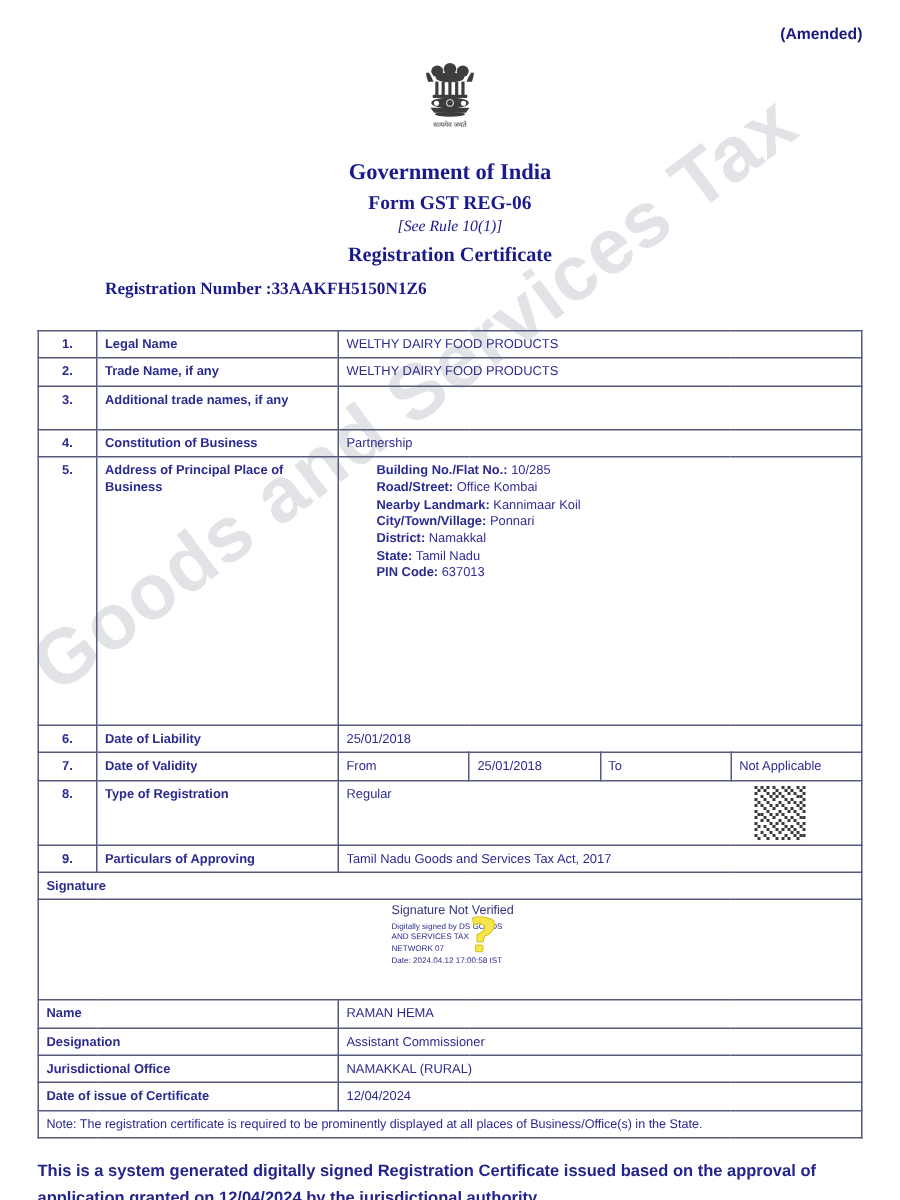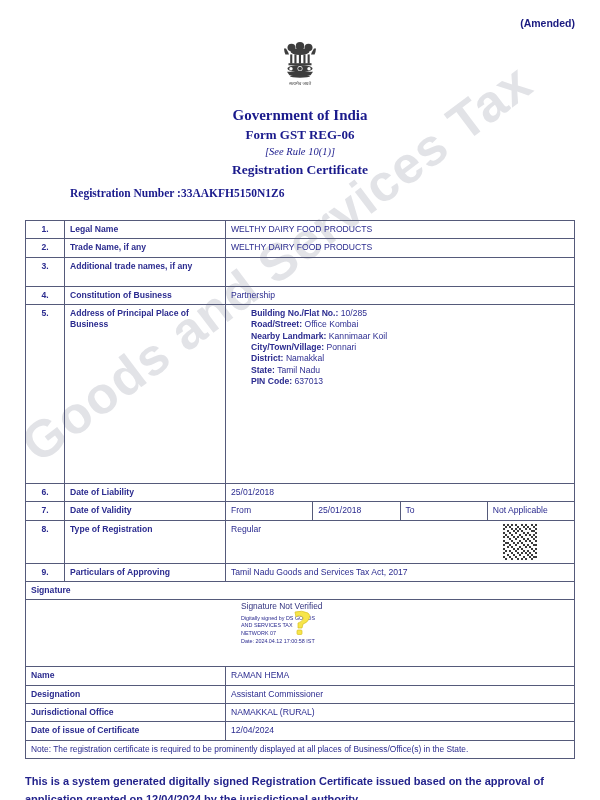--- a/index.html
+++ b/index.html
@@ -147,21 +147,21 @@
   }
 
   
   .sig-label-cell { font-weight: bold; }
   .sig-area {
     position: relative;
     height: 60px;
   }
   .sig-inner {
     position: absolute;
-    left: 199px;
+    left: 219px;
     top: 1px;
     width: 220px;
   }
   .sig-notver {
     font-size: 8.4px;
     color: #33337f;
     font-weight: normal;
     font-family: "Liberation Sans", sans-serif;
     padding-left: 16px;
   }

